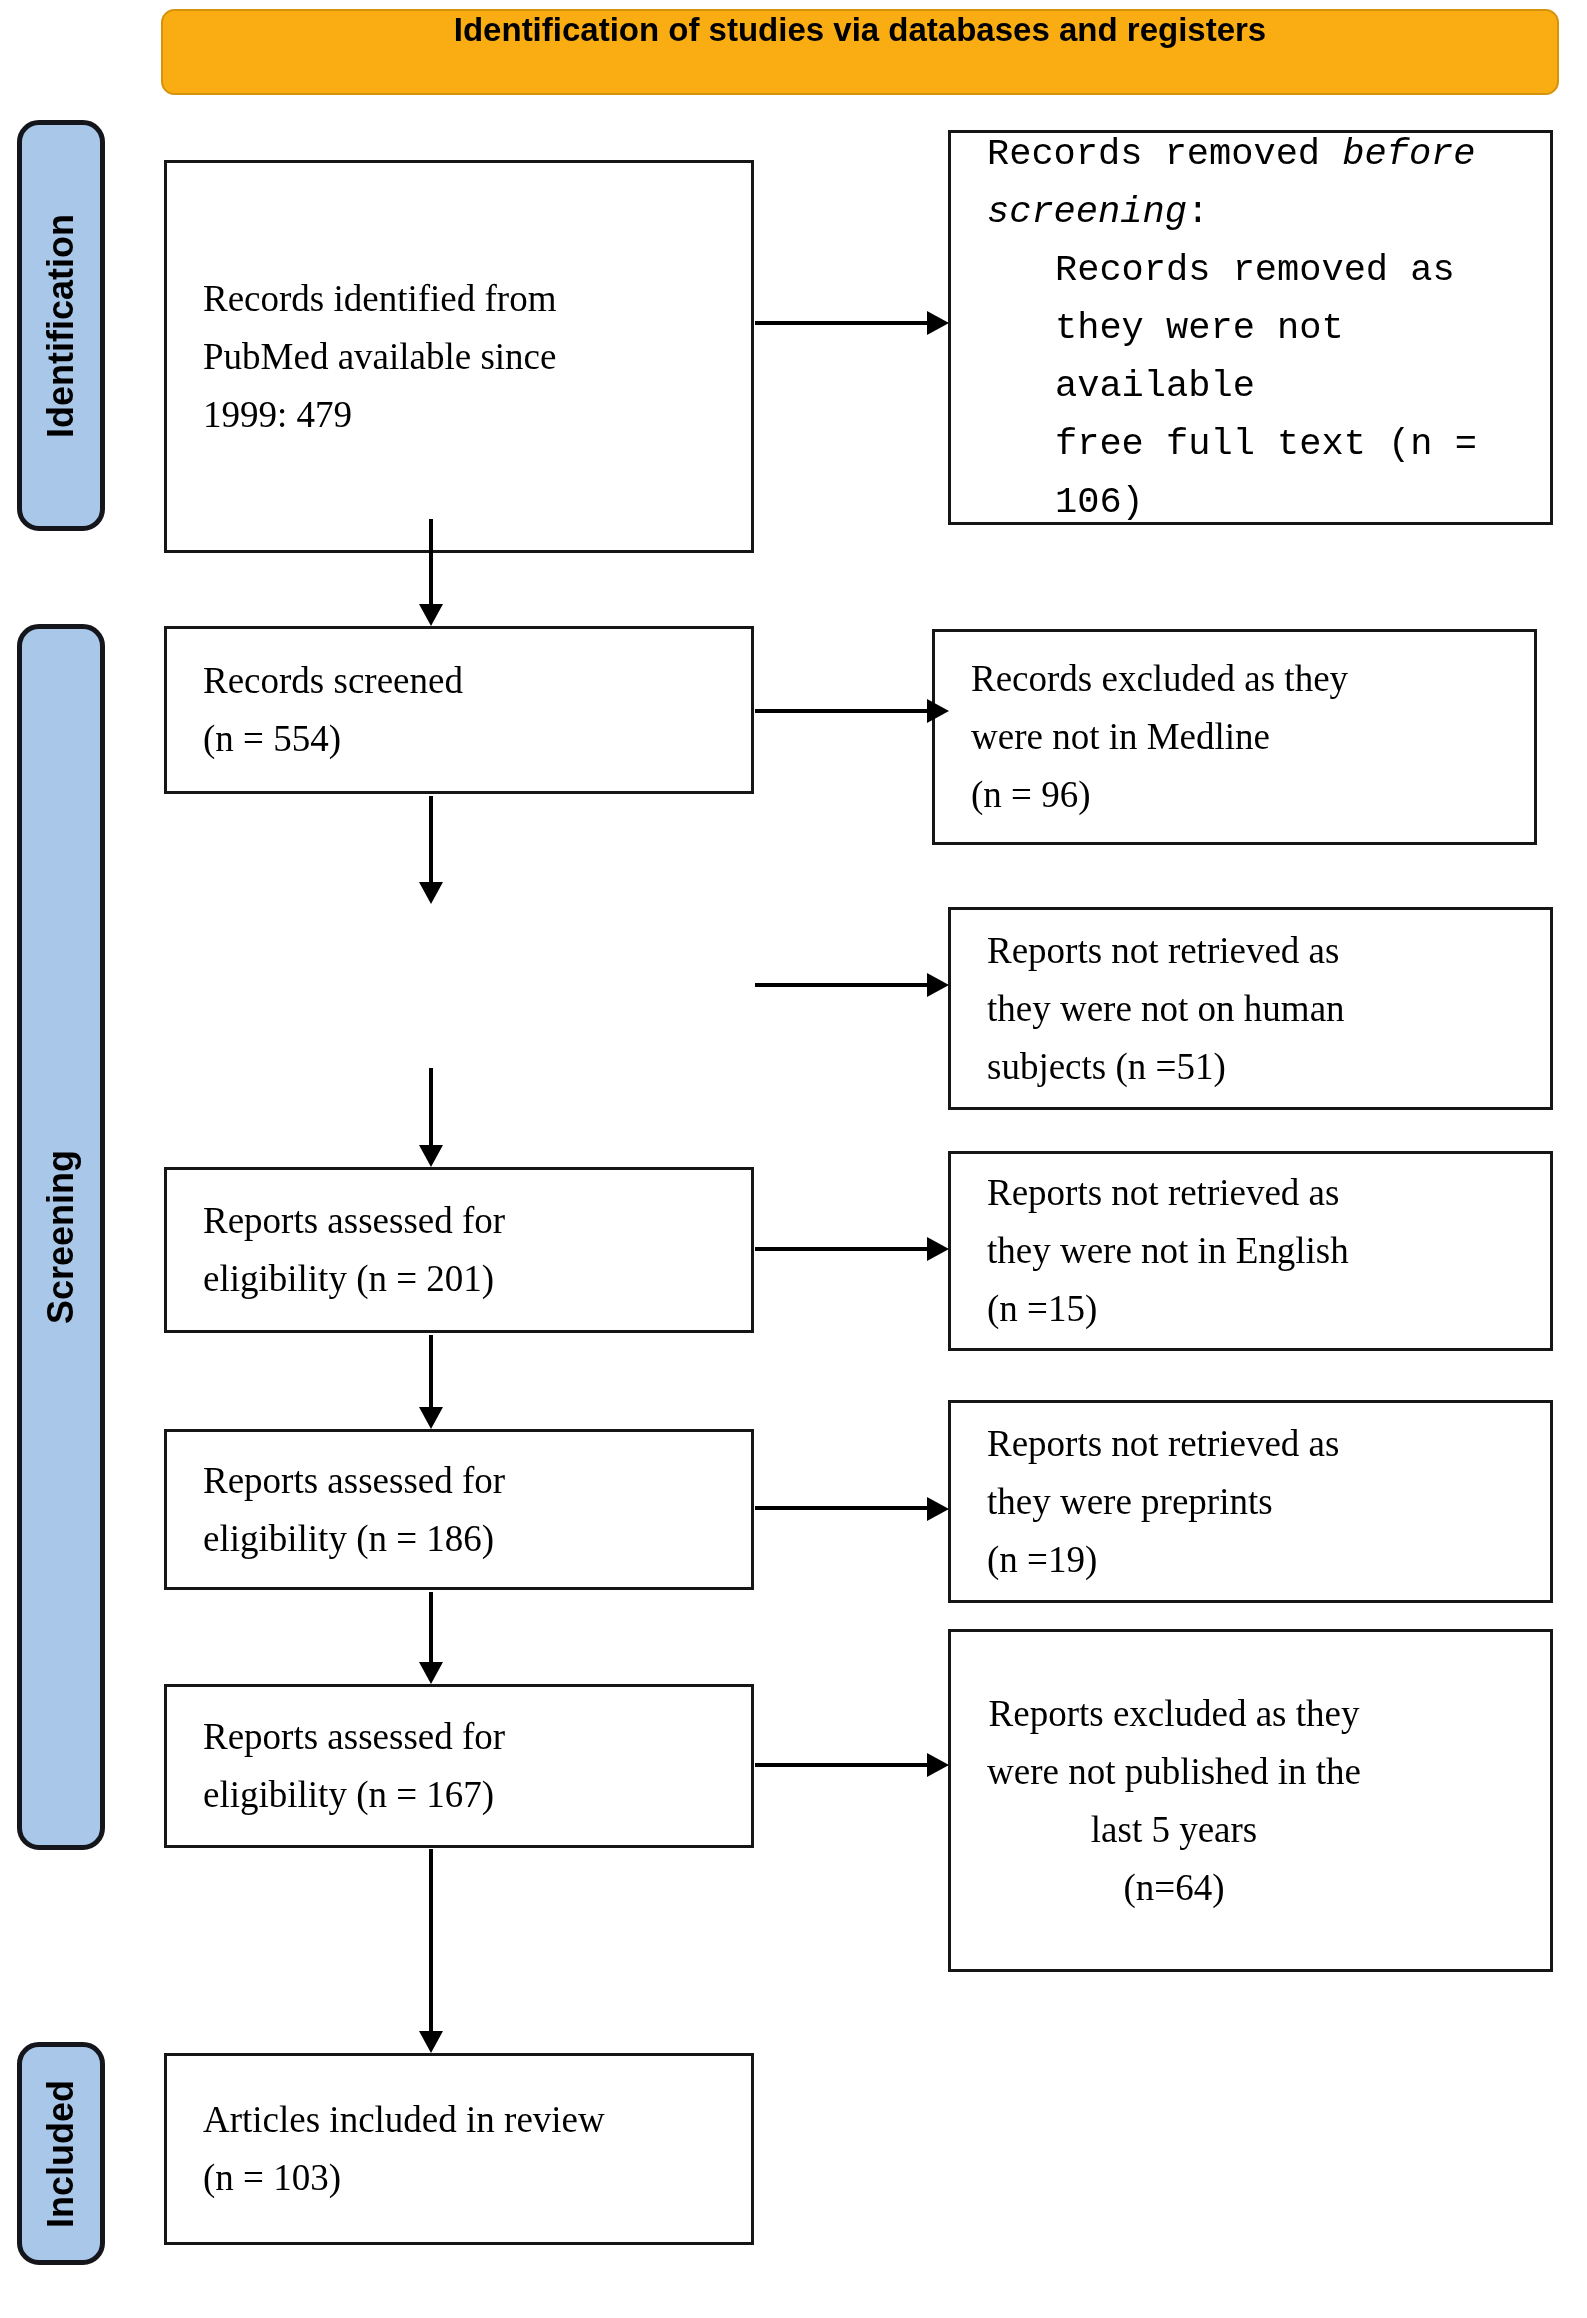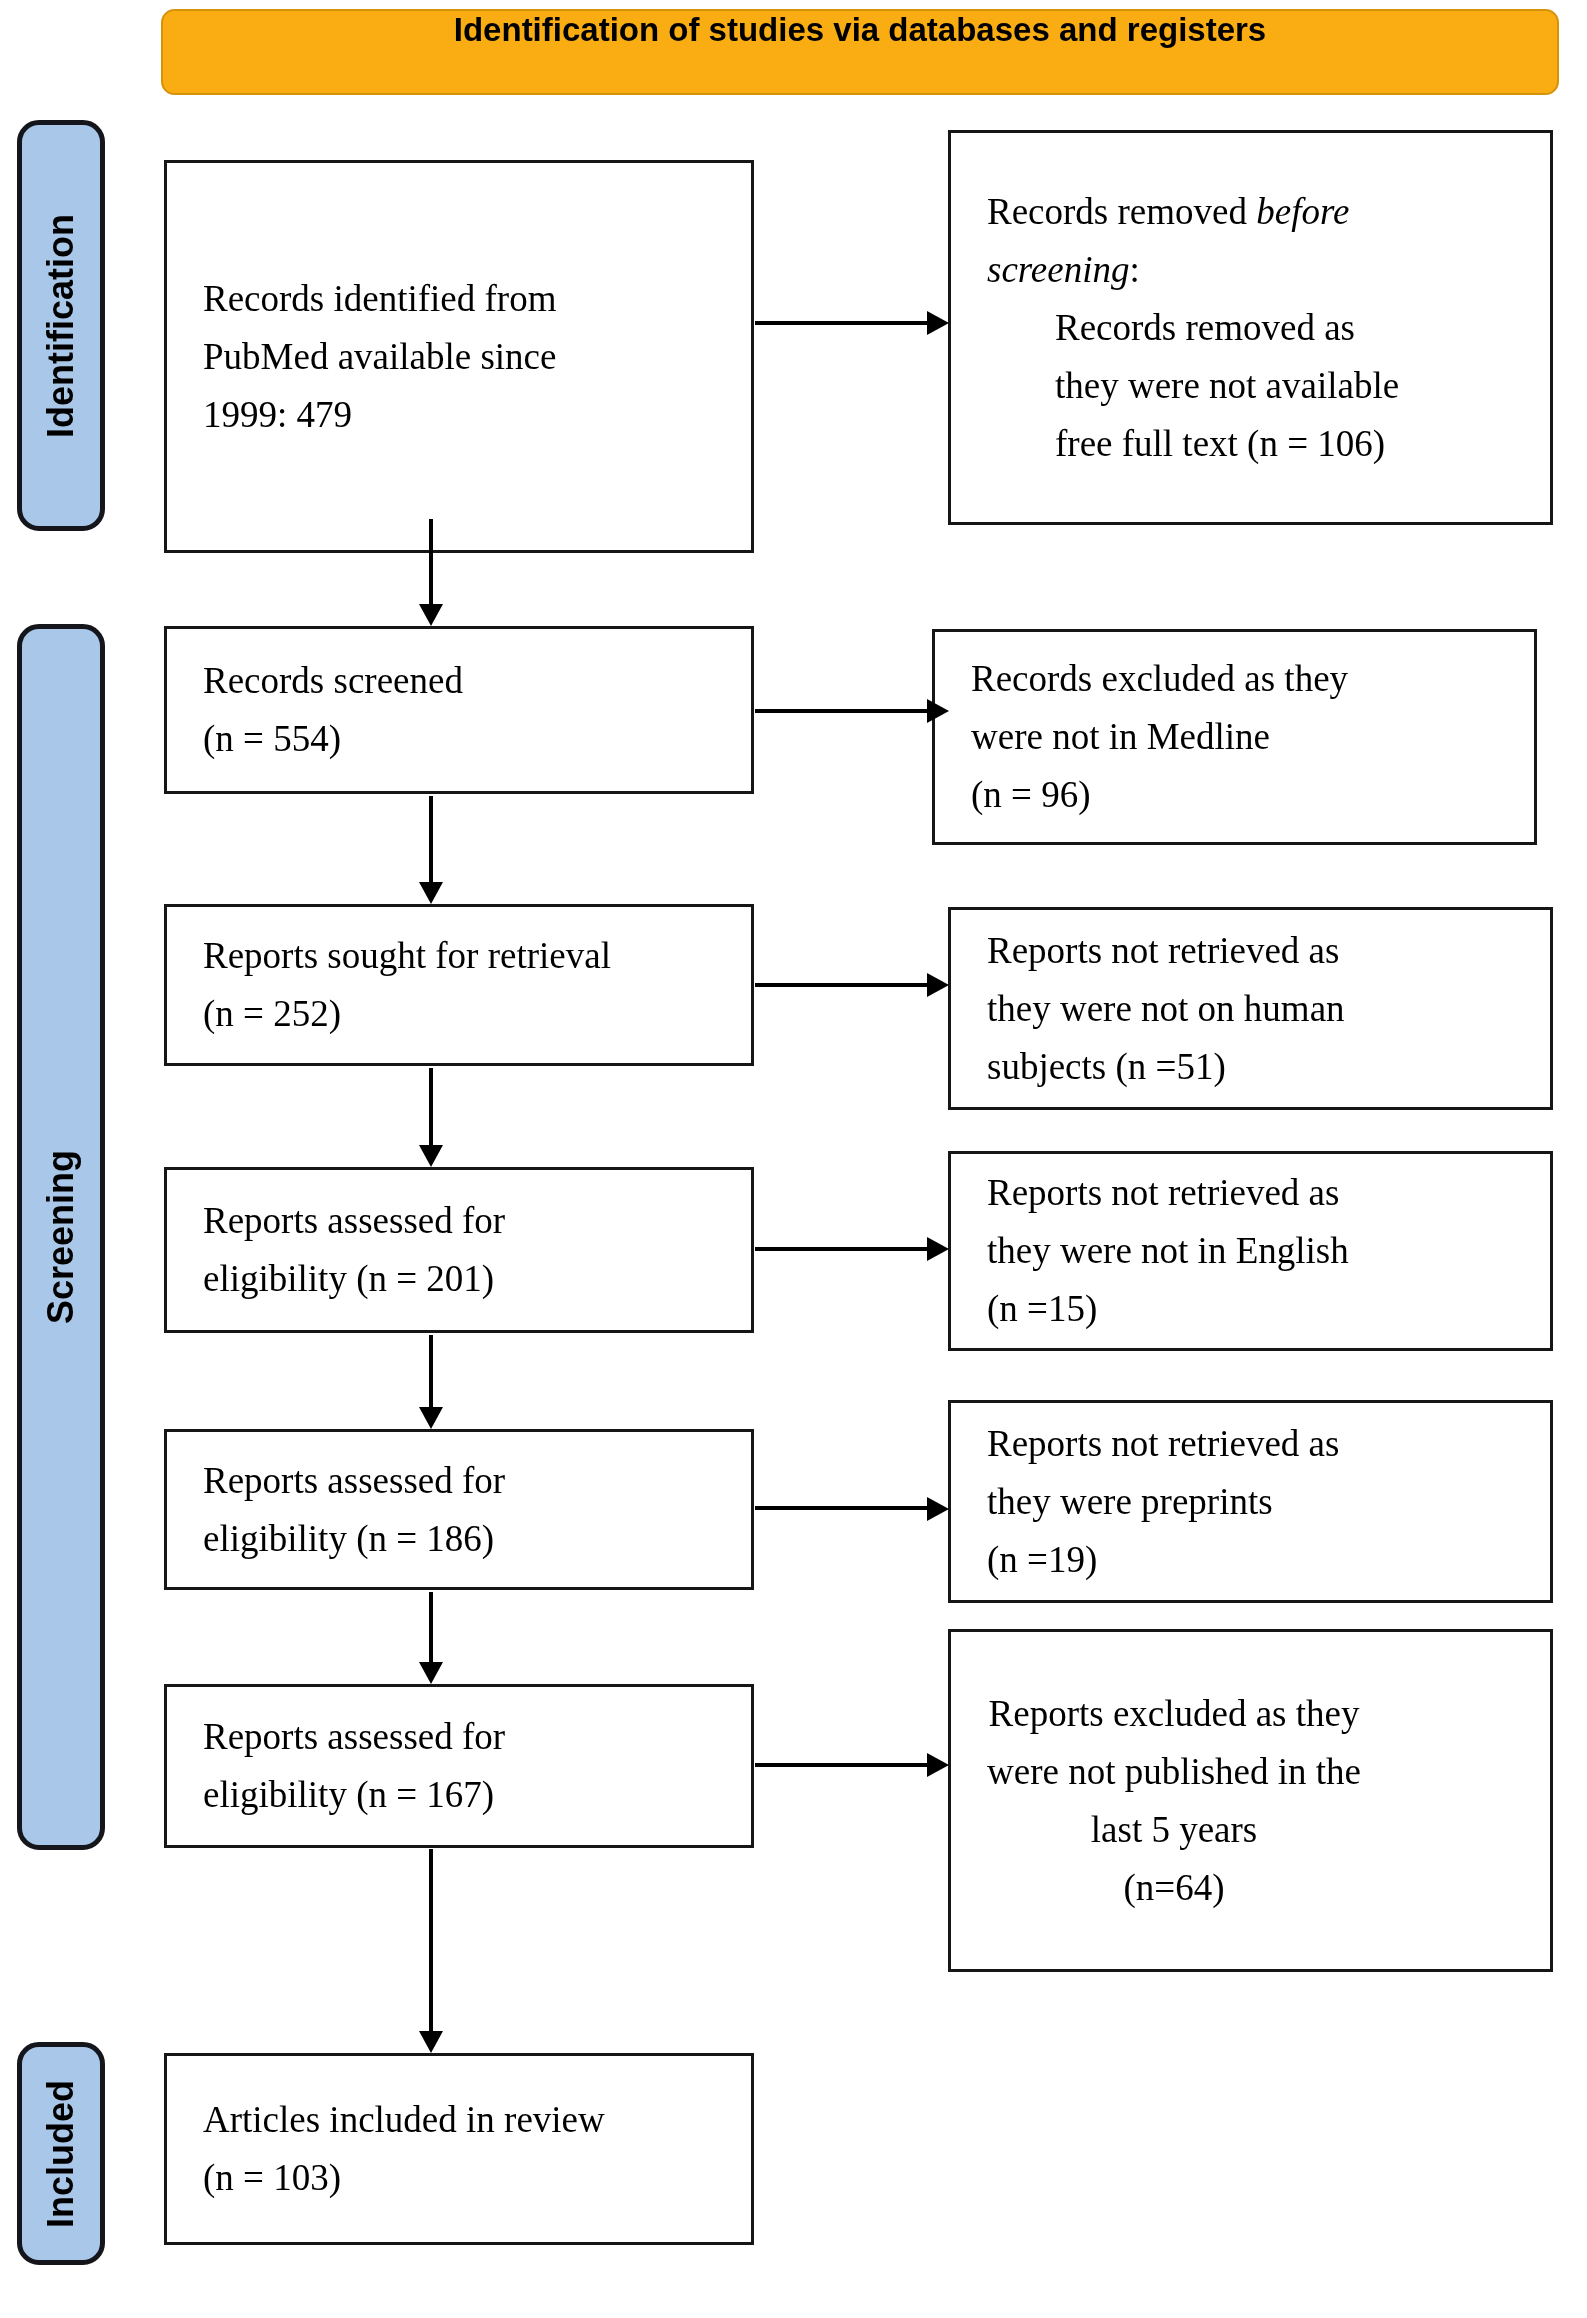--- a/index.html
+++ b/index.html
@@ -103,42 +103,38 @@
 
   <div class="box" style="left:164px; top:124px;  width:590px; height:393px;margin-top:36px;">
     <div class="box-text">Records identified from
 PubMed available since
 1999: 479</div>
   </div>
   <div class="box" style="left:164px; top:626px; width:590px; height:168px;">
     <div class="box-text">Records screened
 (n = 554)</div>
   </div>
-  <div class="box" style="left:164px; top:904px; width:590px; height:162px;">
-    <div class="box-text">Reports sought for retrieval
-(n = 252)</div>
-  </div>
   <div class="box" style="left:164px; top:1167px; width:590px; height:166px;">
     <div class="box-text">Reports assessed for
 eligibility (n = 201)</div>
   </div>
   <div class="box" style="left:164px; top:1429px; width:590px; height:161px;">
     <div class="box-text">Reports assessed for
 eligibility (n = 186)</div>
   </div>
   <div class="box" style="left:164px; top:1684px; width:590px; height:164px;">
     <div class="box-text">Reports assessed for
 eligibility (n = 167)</div>
   </div>
   <div class="box" style="left:164px; top:2053px; width:590px; height:192px;">
     <div class="box-text">Articles included in review
 (n = 103)</div>
   </div>
 
-  <div class="box" style="left:948px; top:130px; width:605px; height:395px;">
+  <div class="box" style="left:948px; top:130px; width:605px; height:395px;font-family:Liberation Mono, monospace;">
     <div class="box-text">
       <span>Records removed </span><em>before
 screening</em><span>:</span>
       <div class="indent">Records removed as
 they were not available
 free full text (n = 106)</div>
     </div>
   </div>
   <div class="box" style="left:932px; top:629px; width:605px; height:216px;">
     <div class="box-text">Records excluded as they

